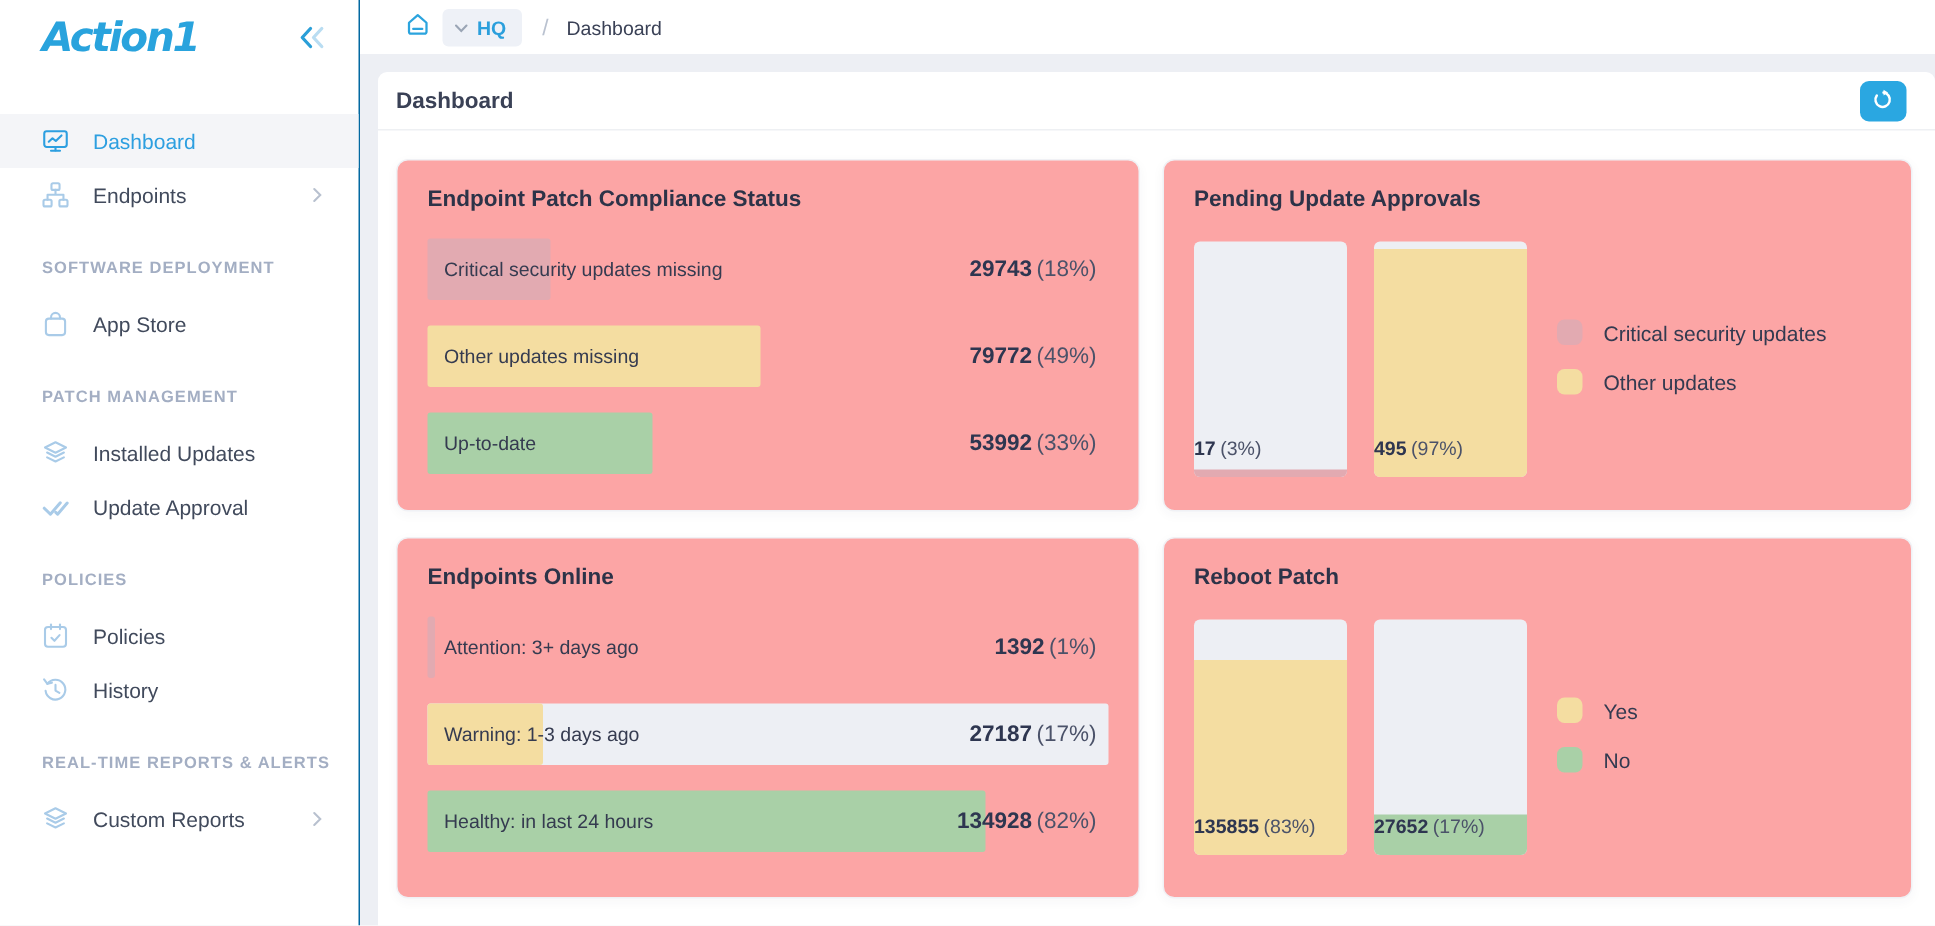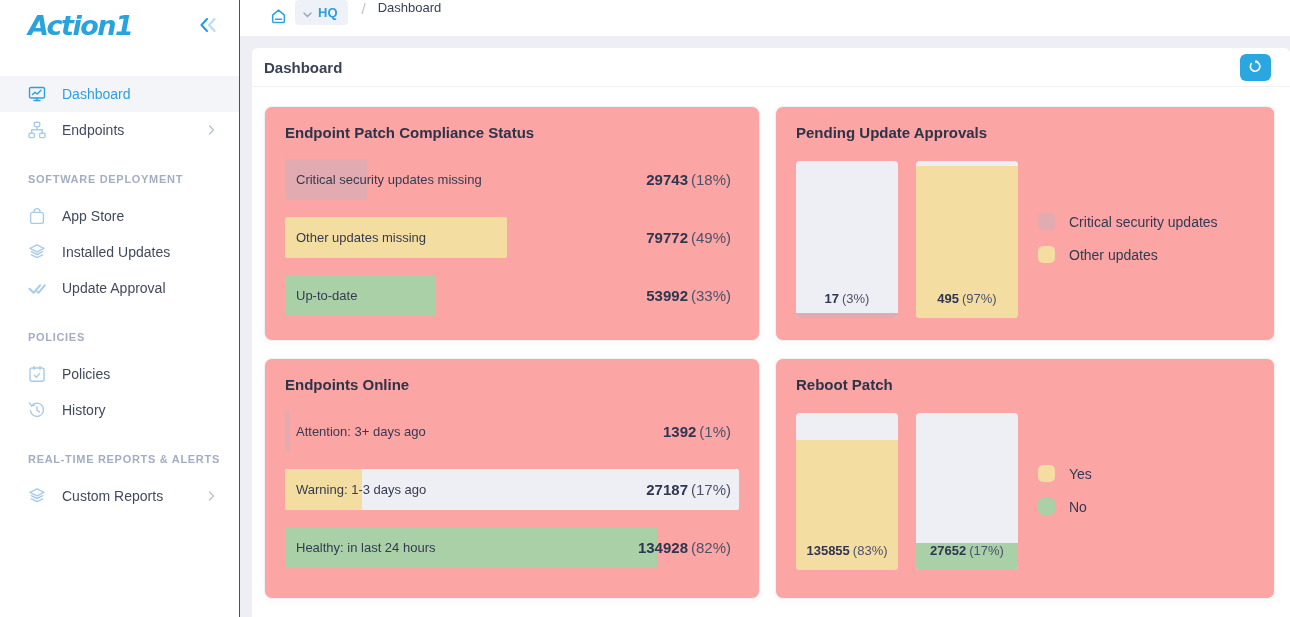--- a/index.html
+++ b/index.html
@@ -17,21 +17,21 @@
   .nav-item .nicon { width:18px; height:18px; margin-right:16px; color:#a9cbe8; flex:0 0 18px; }
   .nav-item.active { background:#f4f5f8; color:#2d9fe0; }
   .nav-item.active .nicon { color:#2d9fe0; }
   .nav-item .submenu-chevron { margin-left:auto; margin-right:24px; color:#b8c1cf; display:flex; }
   .nav-header { padding:25px 0 13px 28px; font-size:11px; font-weight:700; letter-spacing:0.7px; color:#a3aec3; }
   .nicon svg, .submenu-chevron svg, .collapse-btn svg { display:block; }
   .nicon svg { stroke:currentColor; fill:none; stroke-width:1.4; stroke-linecap:round; stroke-linejoin:round; }
   .nicon.filled svg { stroke:none; fill:currentColor; }
 
   
-  .topbar { position:absolute; left:240px; top:0; width:1050px; height:36px; background:#ffffff; display:flex; padding-left:30px; z-index:2; }
+  .topbar { position:absolute; left:240px; top:0; width:1050px; height:36px; background:#ffffff; display:flex; align-items:center; padding-left:30px; z-index:2; }
   .bc-home { display:flex; align-items:center; cursor:pointer; }
   .bc-pill { display:flex; align-items:center; gap:6px; background:#eef1f7; border-radius:4px; height:25px; padding:0 10px 0 8px; margin-left:8px; cursor:pointer; }
   .bc-pill .org { font-size:13px; font-weight:700; color:#2b9fdc; }
   .bc-sep { margin:0 12px 0 14px; color:#bac2d0; font-size:15px; }
   .bc-page { font-size:13px; color:#3a4156; }
 
   
   .panel { position:absolute; left:252px; top:48px; width:1038px; height:580px; background:#ffffff; border-radius:6px 6px 0 0; z-index:1; }
   .panel-header { height:39px; display:flex; align-items:center; padding-left:12px; border-bottom:1px solid #eef0f3; position:relative; }
   .panel-title { font-size:15px; font-weight:600; color:#3a4156; }
@@ -51,21 +51,21 @@
   .hrow .hlabel { position:relative; margin-left:11px; font-size:13px; color:#353b50; white-space:nowrap; }
   .hrow .hvalue { position:relative; margin-left:auto; padding-right:8px; font-size:15px; white-space:nowrap; }
   .val-num { font-weight:700; color:#2e3650; }
   .val-pct { color:#4b5269; margin-left:3px; }
 
   
   .vbody { display:flex; align-items:flex-start; margin-top:19px; }
   .vcols { display:flex; gap:18px; }
   .vcol { position:relative; width:102px; height:157px; background:#edeff4; border-radius:4px; overflow:hidden; cursor:pointer; }
   .vcol .vfill { position:absolute; left:0; right:0; bottom:0; }
-  .vcol .vlabel { position:absolute; left:0; right:0; bottom:12px; text-align:center; font-size:13px; }
+  .vcol .vlabel { position:absolute; left:0; right:0; bottom:12px; text-align:left; font-size:13px; }
   .legend { margin-left:20px; margin-top:52px; display:flex; flex-direction:column; gap:16px; }
   .legend-item { display:flex; align-items:center; gap:14px; }
   .legend-swatch { width:17px; height:17px; border-radius:5px; flex:0 0 17px; }
   .legend-label { font-size:14px; color:#333a50; }
 </style>
 </head>
 <body>
 
 <div class="viewport">
 
@@ -119,20 +119,21 @@
       <div class="nav-item">
         <span class="nicon">
           <svg width="18" height="18" viewBox="0 0 18 18">
             <rect x="2.6" y="5.4" width="12.8" height="11" rx="2"></rect>
             <path d="M6 5.4V4.6a3 3 0 0 1 6 0v0.8"></path>
           </svg>
         </span>
         <span>App Store</span>
       </div>
 
+      <div class="nav-header">PATCH MANAGEMENT</div>
 
       <div class="nav-item">
         <span class="nicon">
           <svg width="18" height="18" viewBox="0 0 18 18">
             <path d="M9 1.8 L16 5.3 9 8.8 2 5.3 Z"></path>
             <path d="M3.4 8.7 9 11.5 14.6 8.7"></path>
             <path d="M3.4 11.9 9 14.7 14.6 11.9"></path>
           </svg>
         </span>
         <span>Installed Updates</span>

